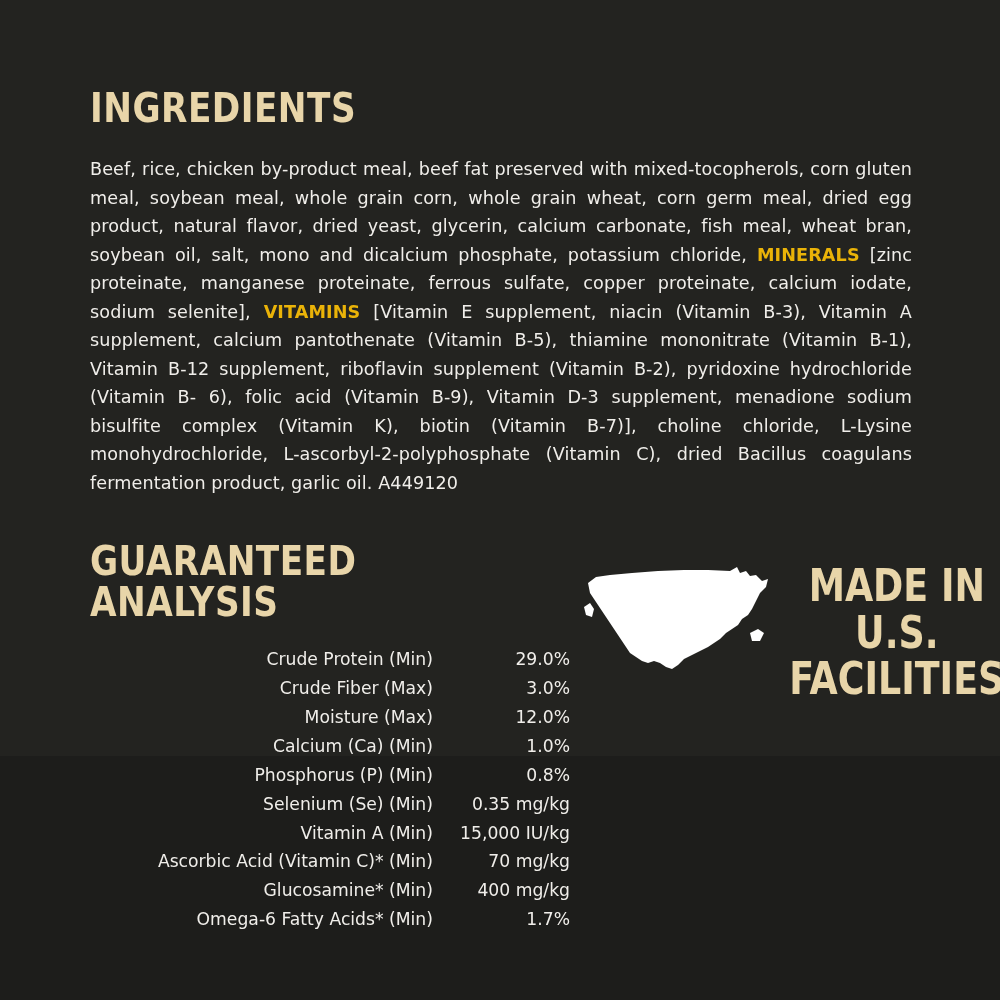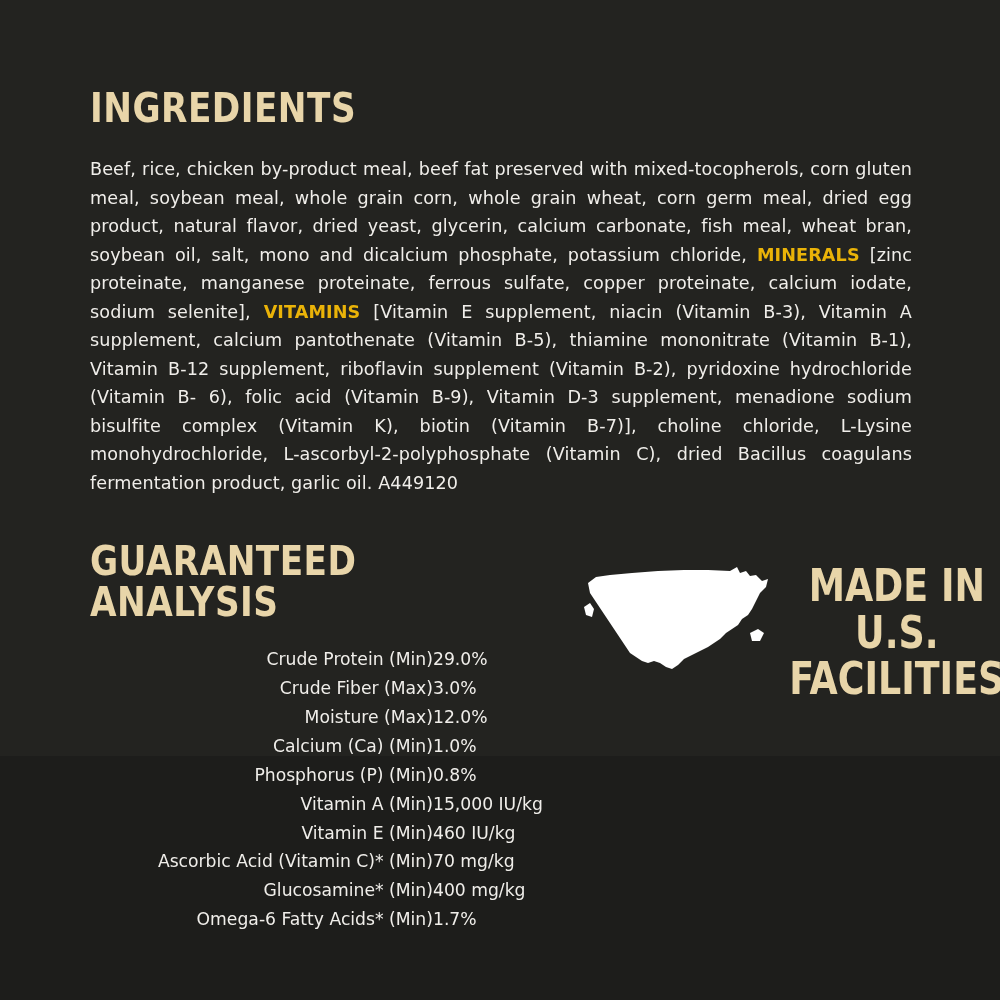--- a/index.html
+++ b/index.html
@@ -71,20 +71,21 @@
     padding: 0 0 4.5px 0;
     line-height: 1.42;
     vertical-align: top;
   }
   table.ga-table td.name {
     text-align: right;
     white-space: nowrap;
     margin-left: 20px;
   }
   table.ga-table td.value {
+    text-align: right;
     white-space: nowrap;
   }
 
   .ga-right {
     flex: 1 1 auto;
     display: flex;
     flex-direction: row;
     align-items: center;
     padding-top: 8px;
   }
@@ -135,26 +136,26 @@
           </tr>
           <tr>
             <td class="name">Calcium (Ca) (Min)</td>
             <td class="value">1.0%</td>
           </tr>
           <tr>
             <td class="name">Phosphorus (P) (Min)</td>
             <td class="value">0.8%</td>
           </tr>
           <tr>
+            <td class="name">Selenium (Se) (Min)</td>
+            <td class="value">0.35 mg/kg</td>
+          </tr>
+          <tr>
             <td class="name">Vitamin A (Min)</td>
             <td class="value">15,000 IU/kg</td>
-          </tr>
-          <tr>
-            <td class="name">Vitamin E (Min)</td>
-            <td class="value">460 IU/kg</td>
           </tr>
           <tr>
             <td class="name">Ascorbic Acid (Vitamin C)* (Min)</td>
             <td class="value">70 mg/kg</td>
           </tr>
           <tr>
             <td class="name">Glucosamine* (Min)</td>
             <td class="value">400 mg/kg</td>
           </tr>
           <tr>

